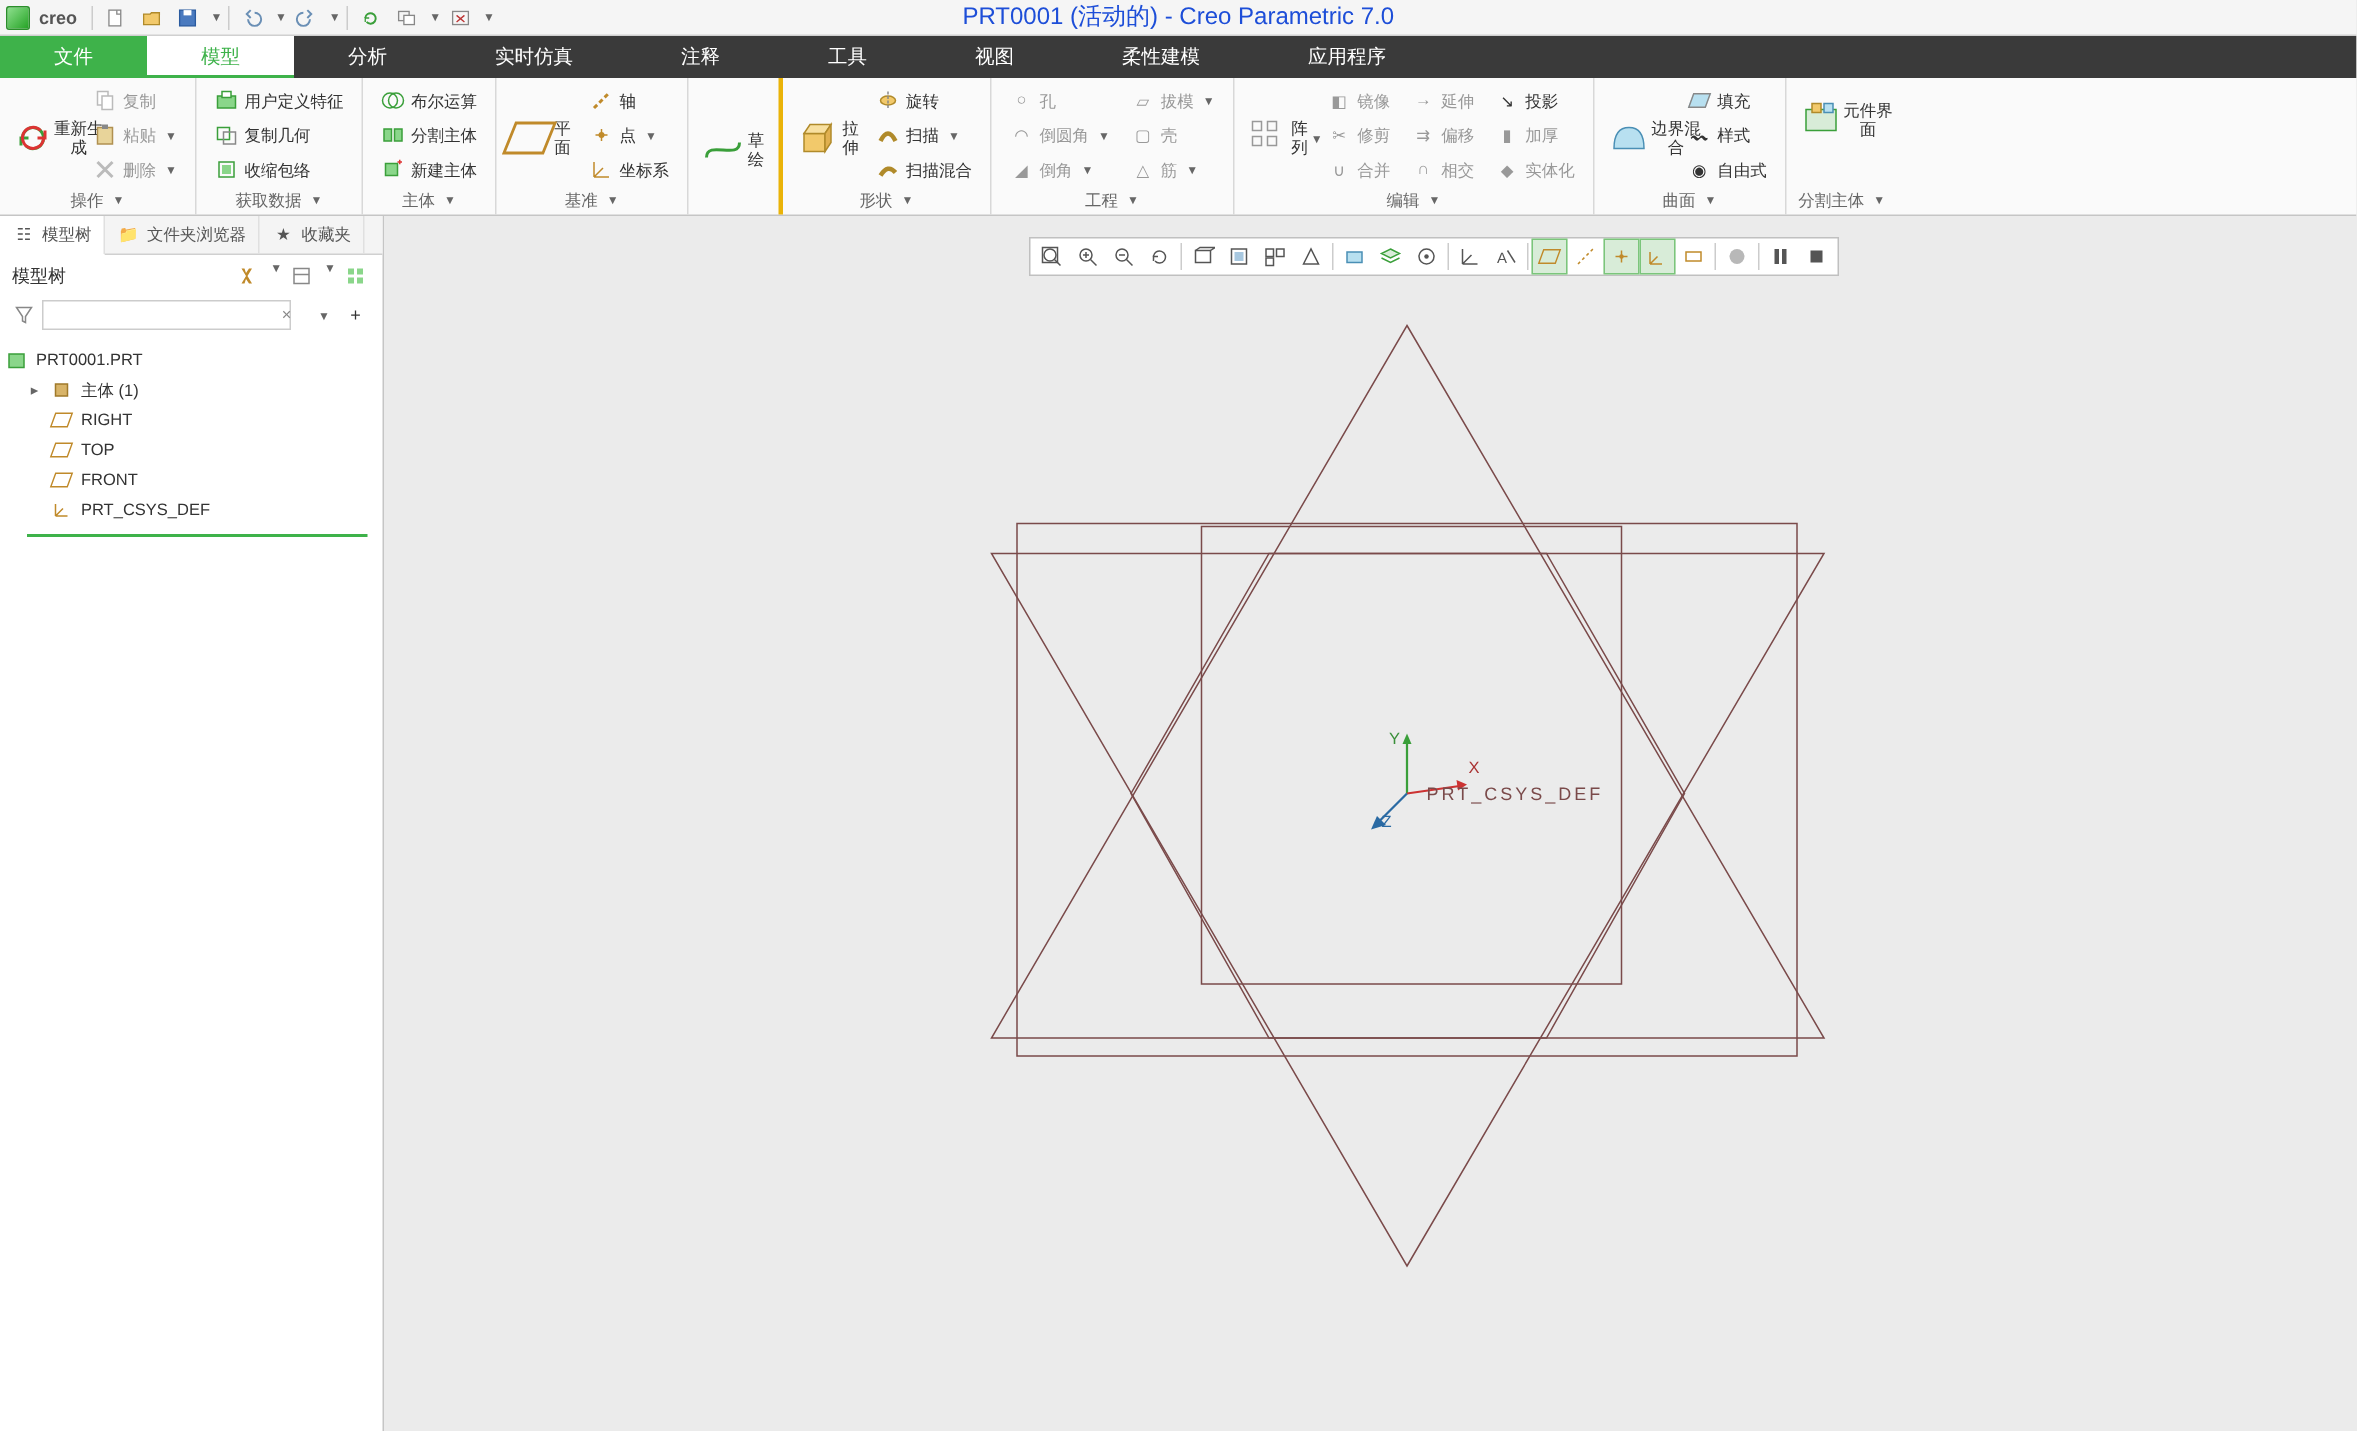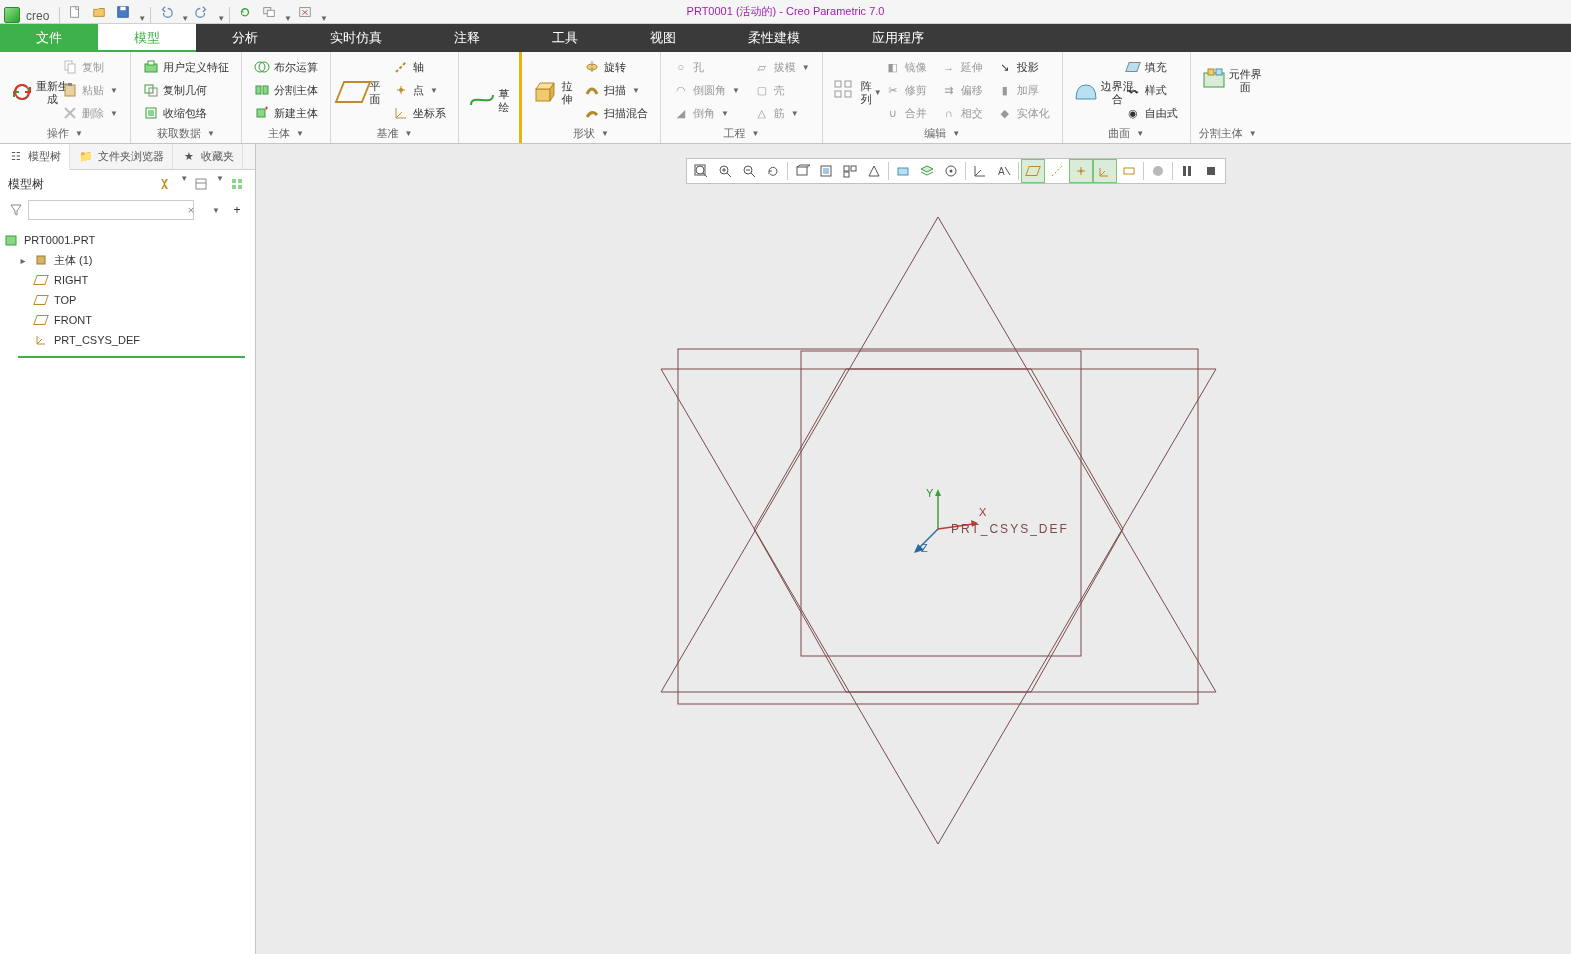--- a/index.html
+++ b/index.html
@@ -1,26 +1,26 @@
 <!DOCTYPE html>
 <html><head>
 <meta charset="utf-8">
 <style>
 * { box-sizing: border-box; margin: 0; padding: 0; font-family: "Microsoft YaHei", "Segoe UI", sans-serif; }
 body { width: 1571px; height: 954px; background: #ebebeb; overflow: hidden; font-size: 12px; color: #333; }
 
 
 .titlebar { height: 24px; background: #f5f5f5; display: flex; align-items: center; border-bottom: 1px solid #d0d0d0; position: relative; }
-.titlebar .left { display: flex; align-items: flex-end; gap: 2px; padding-left: 4px; }
+.titlebar .left { display: flex; align-items: center; gap: 2px; padding-left: 4px; font-weight: bold; }
 .logo-icon { width: 16px; height: 16px; background: linear-gradient(135deg,#8ee08e,#25a325);border:1px solid #2a8f2a;border-radius:2px; }
 .app-name { font-size: 12px; color: #555; margin-left: 4px; margin-right: 6px;}
 .qat-btn { width: 22px; height: 22px; display:flex; align-items:center; justify-content:center; cursor:pointer;}
 .qat-btn svg { width:14px; height:14px; }
 .qat-sep { width:1px; height:16px; background:#ccc; margin:0 2px;}
-.titlebar .center { position: absolute; left:50%; transform:translateX(-50%); font-size: 11px; color:#a21caf; }
+.titlebar .center { position: absolute; left:50%; transform:translateX(-50%); font-size: 16px; color:#1d4ed8; }
 
 
 .menubar { height: 28px; background: #3a3a3a; display:flex; }
 .menubar .menuitem { padding: 0 36px; line-height:28px; color:#fff; font-size:13px; cursor:pointer; }
 .menubar .menuitem.file { background:#3eb24a; }
 .menubar .menuitem.active { background:#fff; color:#3eb24a; }
 .menubar .menuitem.active { box-shadow: inset 0 -2px 0 #3eb24a; }
 
 
 .ribbon { height: 92px; background:#fafafa; border-bottom:1px solid #c5c5c5; display:flex; }

